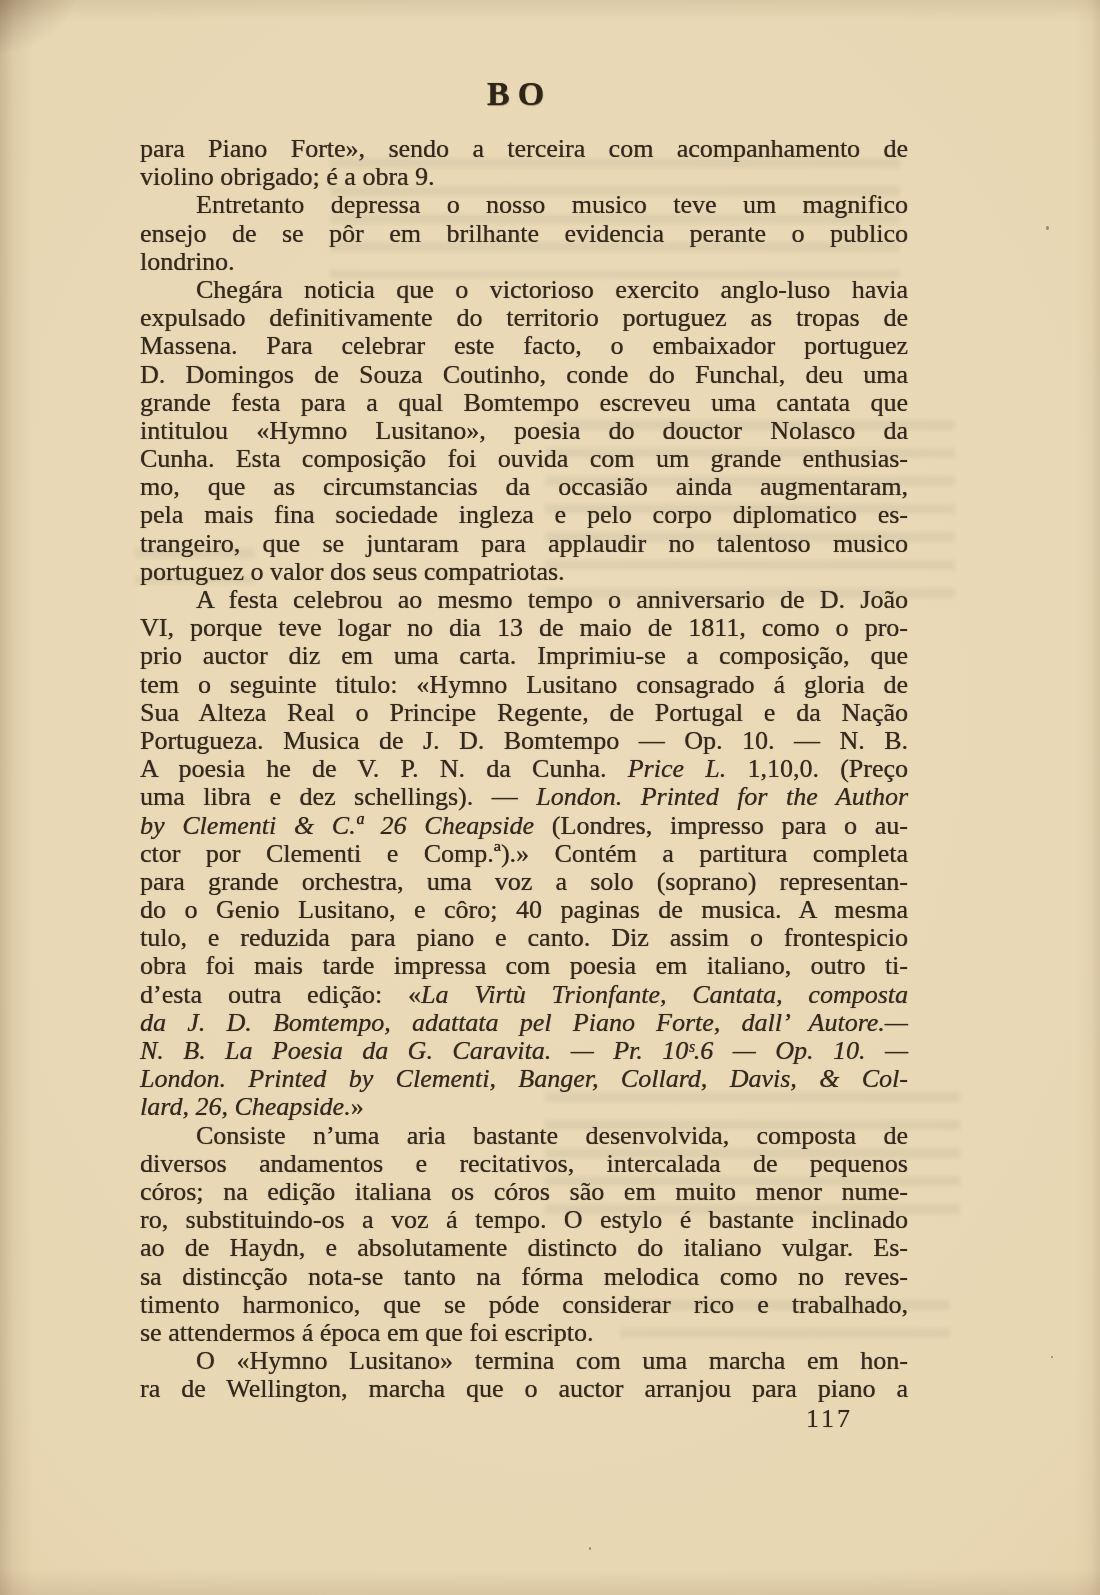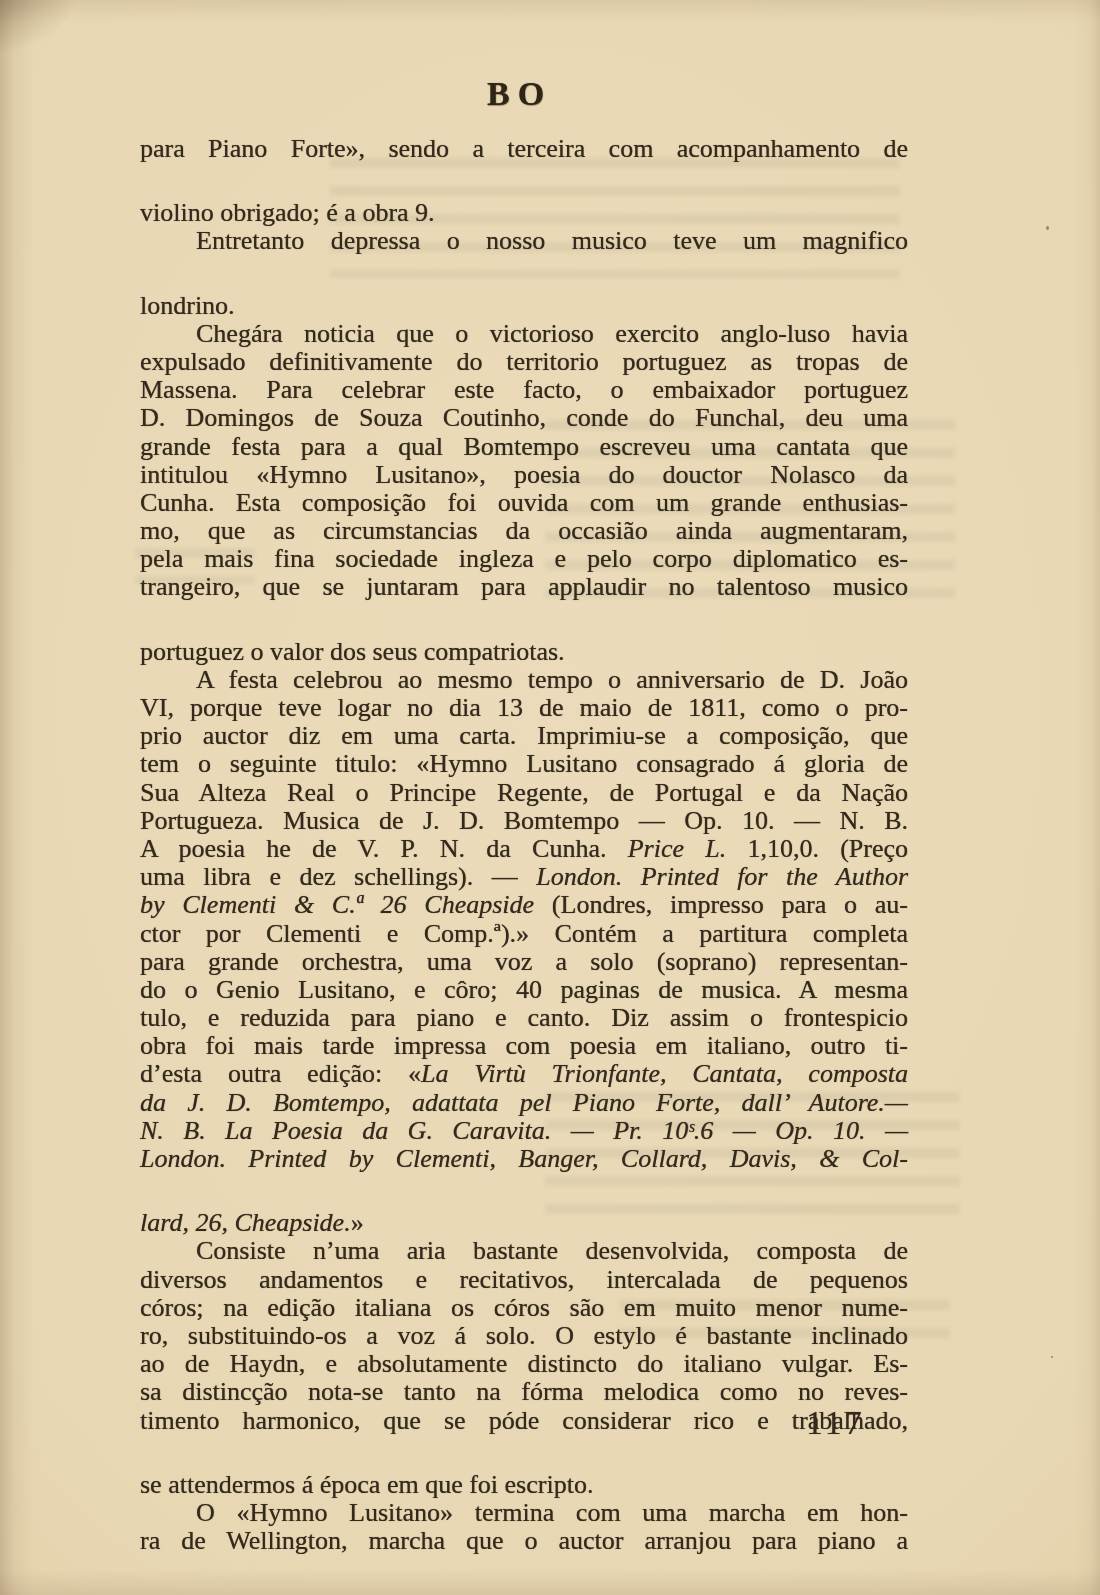--- a/index.html
+++ b/index.html
@@ -49,28 +49,28 @@
     text-shadow: 0 0 1px rgba(51,41,28,0.55), 0.4px 0.4px 0.6px rgba(51,41,28,0.3);
   }
   .line {
     height: 28.2px;
     text-align: justify;
     text-align-last: justify;
     text-justify: inter-word;
     white-space: normal;
   }
   .line.ind { text-indent: 56px; }
-  .line.short { text-align-last: left; margin-top: 36px; }
+  .line.short { text-align-last: left; }
   .it { font-style: italic; }
   .page-number {
     position: absolute;
     top: 1406px;
     left: 806px;
     color: #33291c;
-    font-size: 34px;
+    font-size: 26px;
     letter-spacing: 3px;
     line-height: 1;
     text-shadow: 0 0 1px rgba(51,41,28,0.55);
   }
   .ghost {
     position: absolute;
     background: repeating-linear-gradient(180deg,
       rgba(122,132,98,0.10) 0px, rgba(122,132,98,0.10) 10px,
       rgba(122,132,98,0) 10px, rgba(122,132,98,0) 28px);
     filter: blur(2px);
@@ -98,20 +98,21 @@
   <div class="speck" style="left:1046px; top:226px;"></div>
   <div class="speck" style="left:589px; top:1547px; width:2px; height:3px;"></div>
   <div class="speck" style="left:1051px; top:1356px; width:2px; height:2px;"></div>
 
   <div class="running-header">BO</div>
 
   <div class="text-block">
       <div class="line"><span class="rm">para Piano Forte», sendo a terceira com acompanhamento de</span></div>
       <div class="line short"><span class="rm">violino obrigado; é a obra 9.</span></div>
       <div class="line ind"><span class="rm">Entretanto depressa o nosso musico teve um magnifico</span></div>
+      <div class="line"><span class="rm">ensejo de se pôr em brilhante evidencia perante o publico</span></div>
       <div class="line short"><span class="rm">londrino.</span></div>
       <div class="line ind"><span class="rm">Chegára noticia que o victorioso exercito anglo-luso havia</span></div>
       <div class="line"><span class="rm">expulsado definitivamente do territorio portuguez as tropas de</span></div>
       <div class="line"><span class="rm">Massena. Para celebrar este facto, o embaixador portuguez</span></div>
       <div class="line"><span class="rm">D. Domingos de Souza Coutinho, conde do Funchal, deu uma</span></div>
       <div class="line"><span class="rm">grande festa para a qual Bomtempo escreveu uma cantata que</span></div>
       <div class="line"><span class="rm">intitulou «Hymno Lusitano», poesia do douctor Nolasco da</span></div>
       <div class="line"><span class="rm">Cunha. Esta composição foi ouvida com um grande enthusias-</span></div>
       <div class="line"><span class="rm">mo, que as circumstancias da occasião ainda augmentaram,</span></div>
       <div class="line"><span class="rm">pela mais fina sociedade ingleza e pelo corpo diplomatico es-</span></div>
@@ -132,21 +133,21 @@
       <div class="line"><span class="rm">tulo, e reduzida para piano e canto. Diz assim o frontespicio</span></div>
       <div class="line"><span class="rm">obra foi mais tarde impressa com poesia em italiano, outro ti-</span></div>
       <div class="line"><span class="rm">d’esta outra edição: «</span><span class="it">La Virtù Trionfante, Cantata, composta</span></div>
       <div class="line"><span class="it">da J. D. Bomtempo, adattata pel Piano Forte, dall’ Autore.—</span></div>
       <div class="line"><span class="it">N. B. La Poesia da G. Caravita. — Pr. 10ˢ.6 — Op. 10. —</span></div>
       <div class="line"><span class="it">London. Printed by Clementi, Banger, Collard, Davis, &amp; Col-</span></div>
       <div class="line short"><span class="it">lard, 26, Cheapside.</span><span class="rm">»</span></div>
       <div class="line ind"><span class="rm">Consiste n’uma aria bastante desenvolvida, composta de</span></div>
       <div class="line"><span class="rm">diversos andamentos e recitativos, intercalada de pequenos</span></div>
       <div class="line"><span class="rm">córos; na edição italiana os córos são em muito menor nume-</span></div>
-      <div class="line"><span class="rm">ro, substituindo-os a voz á solo. O estylo é bastante inclinado</span></div>
+      <div class="line"><span class="rm">ro, substituindo-os a voz á tempo. O estylo é bastante inclinado</span></div>
       <div class="line"><span class="rm">ao de Haydn, e absolutamente distincto do italiano vulgar. Es-</span></div>
       <div class="line"><span class="rm">sa distincção nota-se tanto na fórma melodica como no reves-</span></div>
       <div class="line"><span class="rm">timento harmonico, que se póde considerar rico e trabalhado,</span></div>
       <div class="line short"><span class="rm">se attendermos á época em que foi escripto.</span></div>
       <div class="line ind"><span class="rm">O «Hymno Lusitano» termina com uma marcha em hon-</span></div>
       <div class="line"><span class="rm">ra de Wellington, marcha que o auctor arranjou para piano a</span></div>
     </div>
 
   <div class="page-number">117</div>
 

